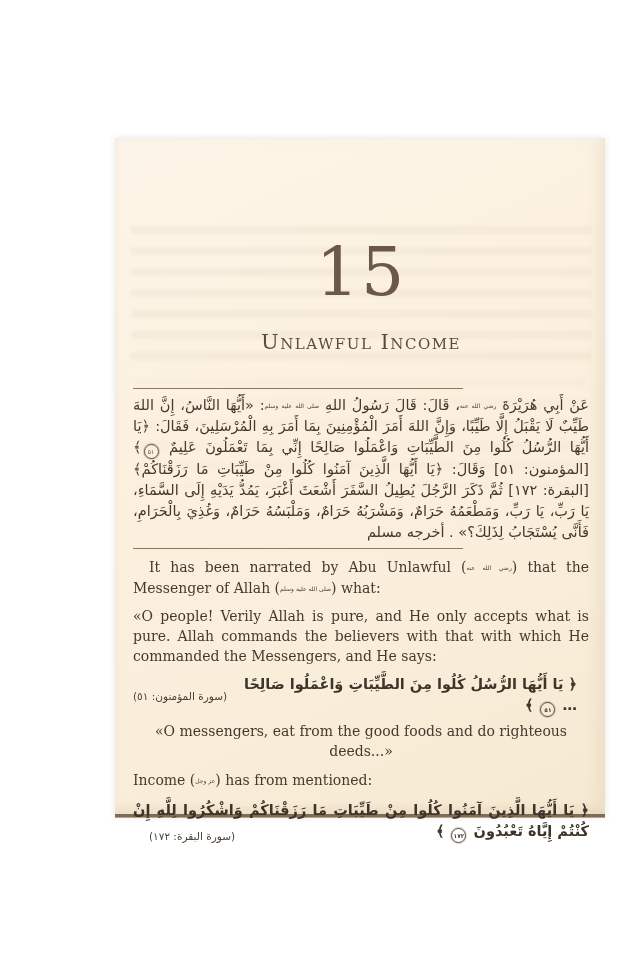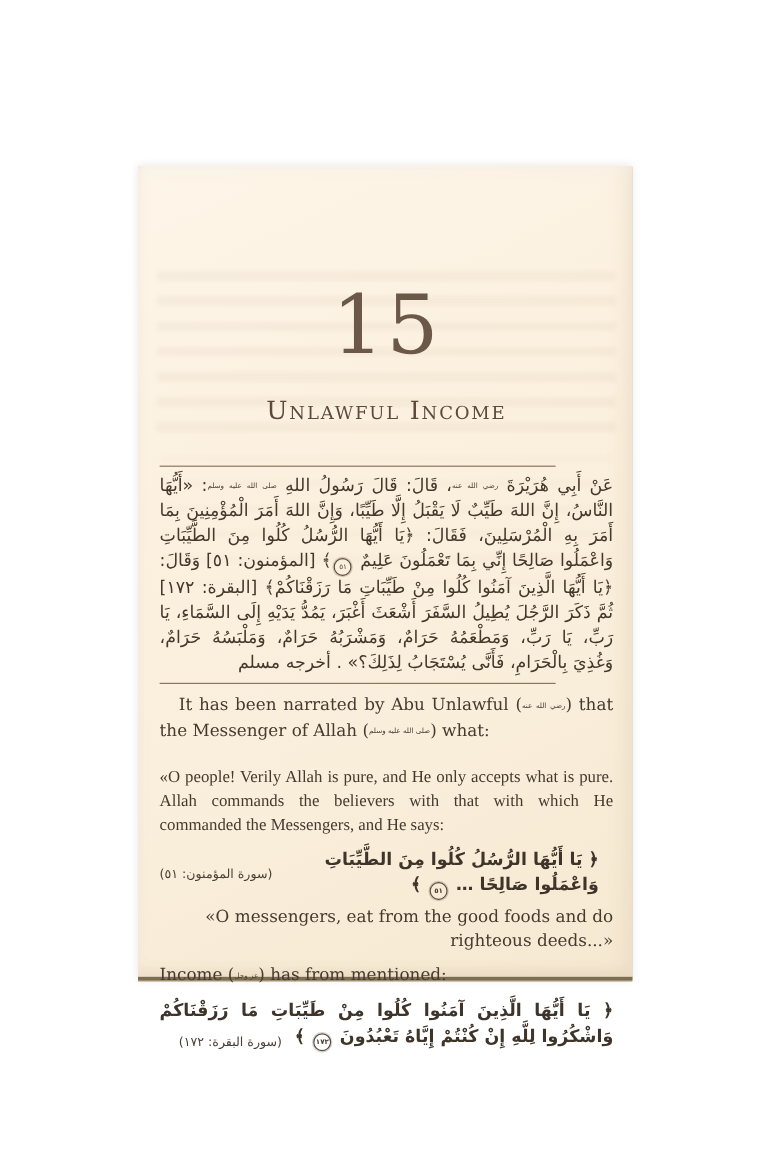--- a/index.html
+++ b/index.html
@@ -6,21 +6,21 @@
   body{
     width:640px;height:958px;
     background:#ffffff;
     font-family:"DejaVu Serif","Liberation Serif",serif;
     position:relative;
     overflow:hidden;
   }
   .book-page{
     position:absolute;
     left:115px; top:138px;
-    width:412px; height:679px;
+    width:490px; height:679px;
     background:linear-gradient(155deg,#fdf5e8 0%,#fcf1e0 35%,#f9eeda 70%,#f6e9d2 100%);
     border-bottom:3px solid #7d6e53;
     box-shadow:0 1px 0 #b7a687, 0 0 7px rgba(0,0,0,0.10),
                inset -8px 0 14px rgba(196,166,126,0.14),
                inset 0 -5px 10px rgba(178,148,108,0.12),
                inset 0 4px 10px rgba(255,255,255,0.5);
     box-sizing:border-box;
     padding:0 16px 1px 18px;
   }
   
@@ -68,39 +68,39 @@
     margin:6px 0 4px 0;
     font-size:14.5px; line-height:21px;
     text-align:justify;
   }
   .english{
     color:#453a2e;
     font-size:14px; line-height:20px;
     text-align:justify;
   }
   .narration-intro{margin:8px 0 0 0; text-indent:16px;}
-  .hadith-translation{margin:19px 0 0 0;font-family:Liberation Serif, serif;}
+  .hadith-translation{margin:7px 0 0 0;}
 
   .verse-line{
     display:flex; justify-content:space-between; align-items:center;
     margin:8px 12px 2px 0;
   }
   .verse-text{
     font-weight:bold;
     font-size:14.5px; line-height:21px;
     color:#3e342a;
   }
   .sura-ref{
     font-family:"DejaVu Sans",sans-serif;
     direction:rtl;
     font-size:10.5px;
     color:#4a3f33;
     white-space:nowrap;
   }
-  .verse-translation{margin:4px 0 0 0; text-align:right;}
+  .verse-translation{margin:4px 0 0 0; text-align:center;}
   .quran-citation{
     margin:1px 0 0 0;
     text-align:right;
     font-style:italic;
     font-size:12.5px;
     padding-right:26px;
     color:#453a2e;
   }
   .also-mentioned{margin:9px 0 0 0;}
   .verse-block{

